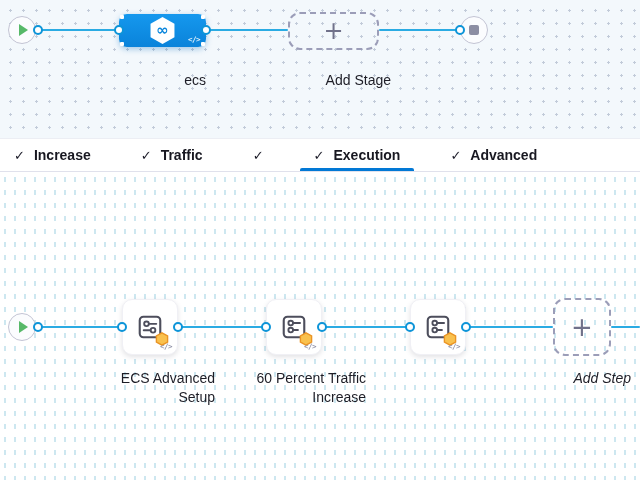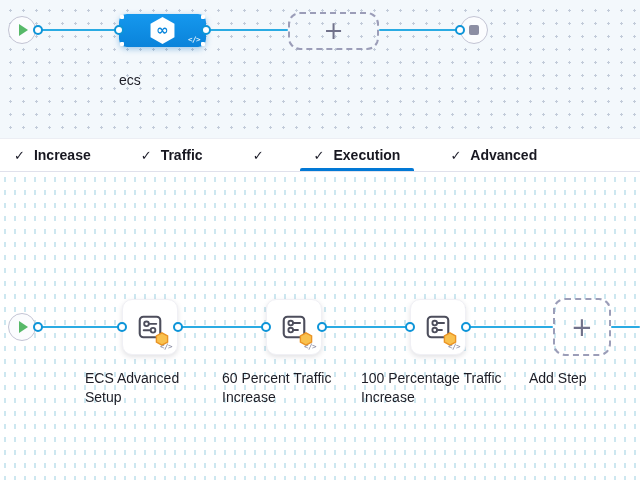--- a/index.html
+++ b/index.html
@@ -34,21 +34,21 @@
     display:flex;align-items:center;justify-content:center;z-index:4;
   }
   .play-tri{
     width:0;height:0;margin-left:3px;
     border-left:9px solid #57b969;
     border-top:6px solid transparent;
     border-bottom:6px solid transparent;
   }
   .stop-sq{width:10px;height:10px;background:#8c8ea3;border-radius:2px;}
   .node-label{
-    position:absolute;text-align:left;font-size:14px;line-height:19px;
+    position:absolute;text-align:right;font-size:14px;line-height:19px;
     color:#1d1d26;z-index:3;
   }
   .dashed-box{
     position:absolute;box-sizing:border-box;border:2px dashed #9b9db8;
     display:flex;align-items:center;justify-content:center;z-index:4;
     background:transparent;cursor:pointer;
   }
   .plus-glyph{color:#70718a;font-size:24px;font-weight:400;line-height:1;font-family:"DejaVu Sans",sans-serif;}
   .code-glyph{
     position:absolute;font-size:7.5px;letter-spacing:-0.5px;font-weight:700;
@@ -121,20 +121,21 @@
       </div>
     <div class="code-glyph stage-code">&lt;/&gt;</div>
   </div>
   <div class="port" style="left:113.5px;top:24.5px;"></div>
   <div class="port" style="left:200.5px;top:24.5px;"></div>
   <div class="node-label" style="left:119px;top:71px;width:87px;">ecs</div>
 
   <div class="dashed-box" style="left:288px;top:12px;width:91px;height:38px;border-radius:12px;">
     <span class="plus-glyph">+</span>
   </div>
+  <div class="node-label" style="left:276px;top:71px;width:115px;">Add Stage</div>
 
   <div class="port" style="left:454.5px;top:24.5px;"></div>
   <div class="round-node" style="left:460px;top:16px;">
     <div class="stop-sq"></div>
   </div>
 </div>
 
 <div class="tabbar">
   <div class="tab">
     <span class="check">✓</span>
@@ -218,20 +219,19 @@
         <line x1="11.8" y1="14.6" x2="15.4" y2="14.6" stroke="#4d4e5c" stroke-width="1.6" stroke-linecap="round"></line>
       </svg>
       <svg class="badge-hex" width="14" height="14" viewBox="0 0 14 14">
         <polygon points="7,0.8 12.6,3.9 12.6,10.1 7,13.2 1.4,10.1 1.4,3.9" fill="#f9c14e" stroke="#ea9425" stroke-width="1.4"></polygon>
       </svg>
     </div>
     <div class="code-glyph card-code">&lt;/&gt;</div>
   </div>
   <div class="port" style="left:404.5px;top:148.5px;"></div>
   <div class="port" style="left:460.5px;top:148.5px;"></div>
-  <div class="node-label" style="left:361px;top:196px;width:154px;">100 Percentage Traffic Increase</div>
 
   <div class="dashed-box" style="left:553px;top:125px;width:58px;height:58px;border-radius:12px;">
     <span class="plus-glyph" style="font-size:26px;">+</span>
   </div>
-  <div class="node-label" style="left:529px;top:196px;width:102px;">Add Step</div>
+  <div class="node-label" style="left:529px;top:196px;width:102px;font-style:italic;">Add Step</div>
 
 </div>
 
 </body></html>

